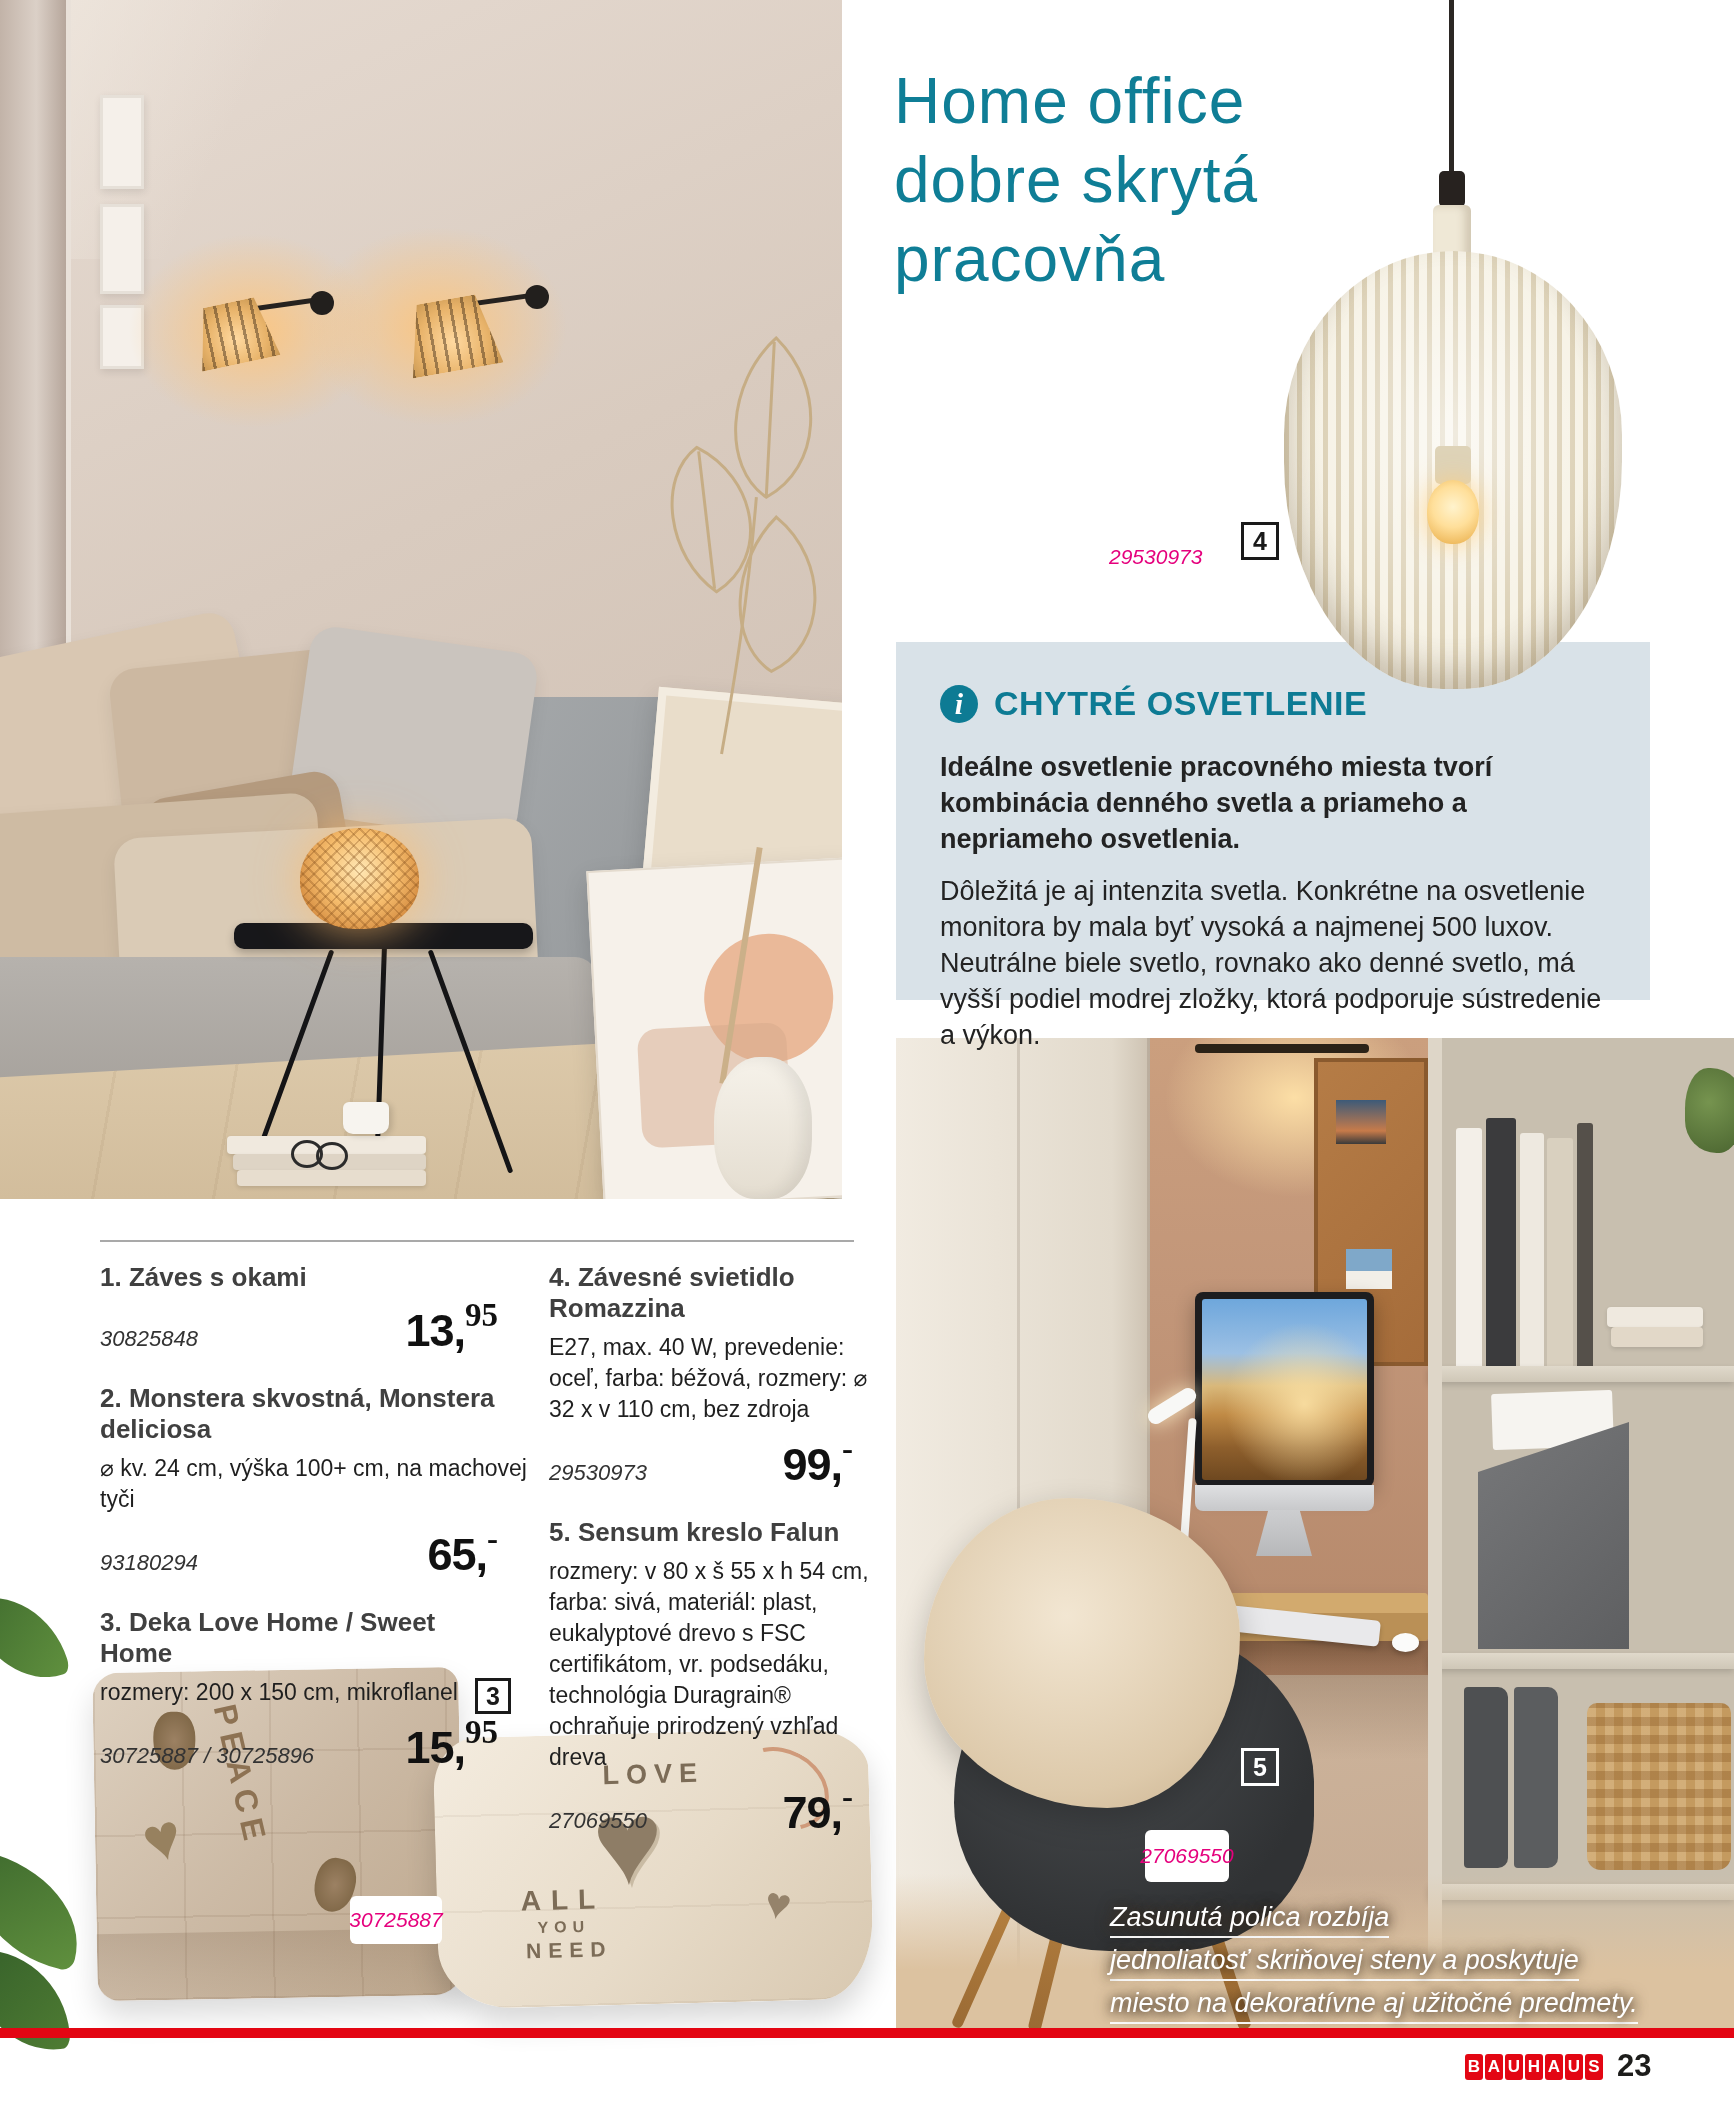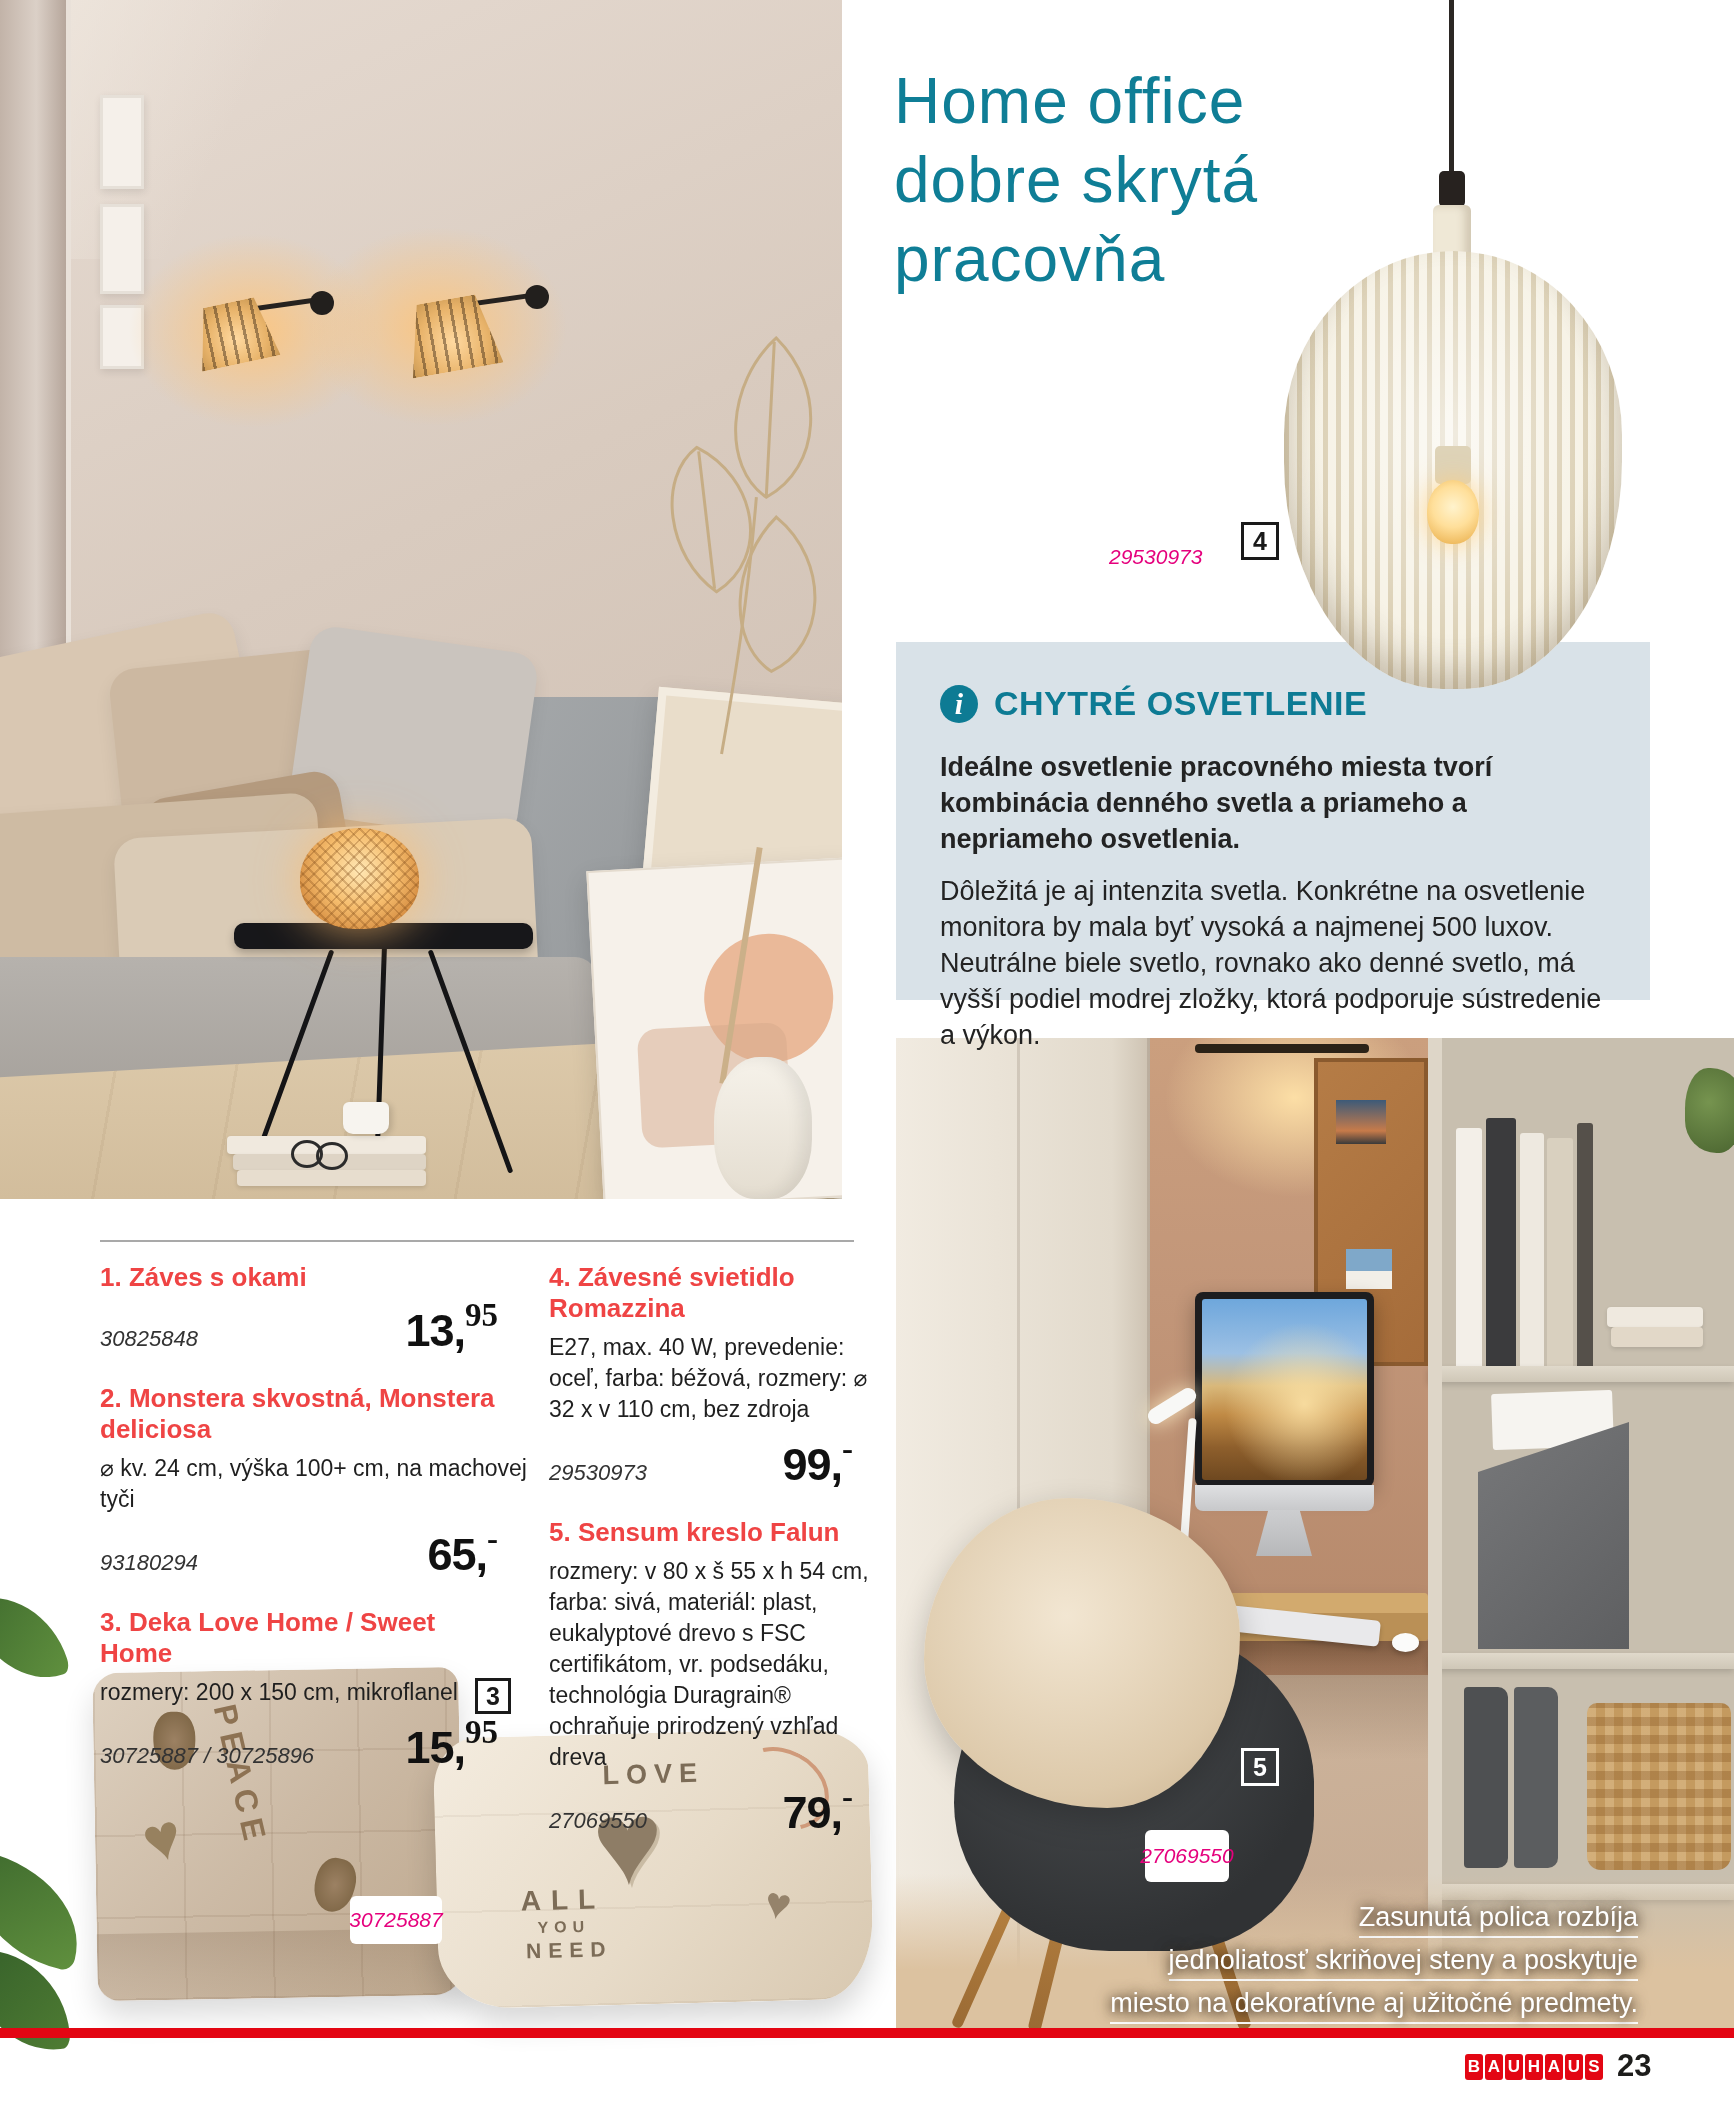--- a/index.html
+++ b/index.html
@@ -41,21 +41,21 @@
   .iicon{width:38px;height:38px;border-radius:50%;background:#0d7b94;color:#fff;display:flex;align-items:center;
          justify-content:center;font-family:"Liberation Serif",serif;font-weight:bold;font-style:italic;font-size:30px;flex:0 0 38px;}
   .info-title{color:#0d7b94;font-weight:bold;font-size:34px;letter-spacing:0.5px;}
   .info-lead{font-weight:bold;font-size:27px;line-height:36px;margin:0 0 16px 0;color:#232323;}
   .info-body{font-size:27px;line-height:36px;margin:0;color:#232323;}
 
   
   .divider{left:100px;top:1240px;width:754px;height:2px;background:#a9a9a9;}
   .plcol{z-index:3;}
   .prod{margin-bottom:26px;}
-  .ptitle{font-weight:bold;font-size:26px;margin-bottom:8px;color:#ef4444;}
+  .ptitle{font-weight:bold;font-size:26px;margin-bottom:8px;color:#404040;}
   .pdesc{font-size:23px;line-height:31px;color:#1f1f1f;margin-bottom:10px;}
   .prow{display:flex;justify-content:space-between;align-items:baseline;}
   .pcode{font-style:italic;font-size:22px;color:#333;}
   .pprice{font-weight:bold;font-size:45px;color:#111;letter-spacing:-1px;}
   .pprice sup{font-size:33px;position:relative;top:-4px;letter-spacing:0;font-family:Liberation Serif, serif;}
 
   
   .photo{overflow:hidden;z-index:1;}
   .bedroom{left:0;top:0;width:842px;height:1199px;
            background:linear-gradient(155deg,#e6dbd2 0%,#d9cbbf 45%,#ccbcaf 100%);}
@@ -114,21 +114,21 @@
   .basket{background:
       repeating-linear-gradient(0deg,rgba(120,70,20,.28) 0 9px,transparent 9px 18px),
       repeating-linear-gradient(90deg,rgba(255,235,200,.25) 0 9px,transparent 9px 18px),#c49a5f;
       border-radius:10px 10px 14px 14px;}
   .chairseat{background:radial-gradient(circle at 40% 30%,#4a4d50,#303234 70%);border-radius:48% 52% 40% 44%/56% 50% 42% 46%;}
   .fur{background:radial-gradient(circle at 45% 38%,#f2e6d2,#ddc9aa 68%,#c8b08e 100%);
        border-radius:46% 54% 42% 58%/52% 44% 56% 48%;box-shadow:0 12px 32px rgba(0,0,0,.22);}
   .wleg{background:linear-gradient(#b5803f,#9a6a34);border-radius:5px;}
 
   
-  .caption{right:97px;top:864px;width:557px;text-align:right;z-index:6;}
+  .caption{right:68px;top:864px;width:557px;text-align:left;z-index:6;font-style:italic;}
   .capline{display:block;margin-bottom:7px;}
   .capline span{display:inline-block;color:#fff;font-size:27px;padding-bottom:3px;border-bottom:2px solid #fff;
        text-shadow:0 0 16px rgba(60,45,30,.95),0 2px 10px rgba(60,45,30,.85);}
 
   
   .blanket1{left:95px;top:1670px;width:366px;height:328px;z-index:2;transform:rotate(-1deg);
       border-radius:26px 20px 30px 22px;
       background:
         repeating-linear-gradient(0deg,rgba(95,65,40,.10) 0 2px,transparent 2px 82px),
         repeating-linear-gradient(90deg,rgba(95,65,40,.10) 0 2px,transparent 2px 88px),

